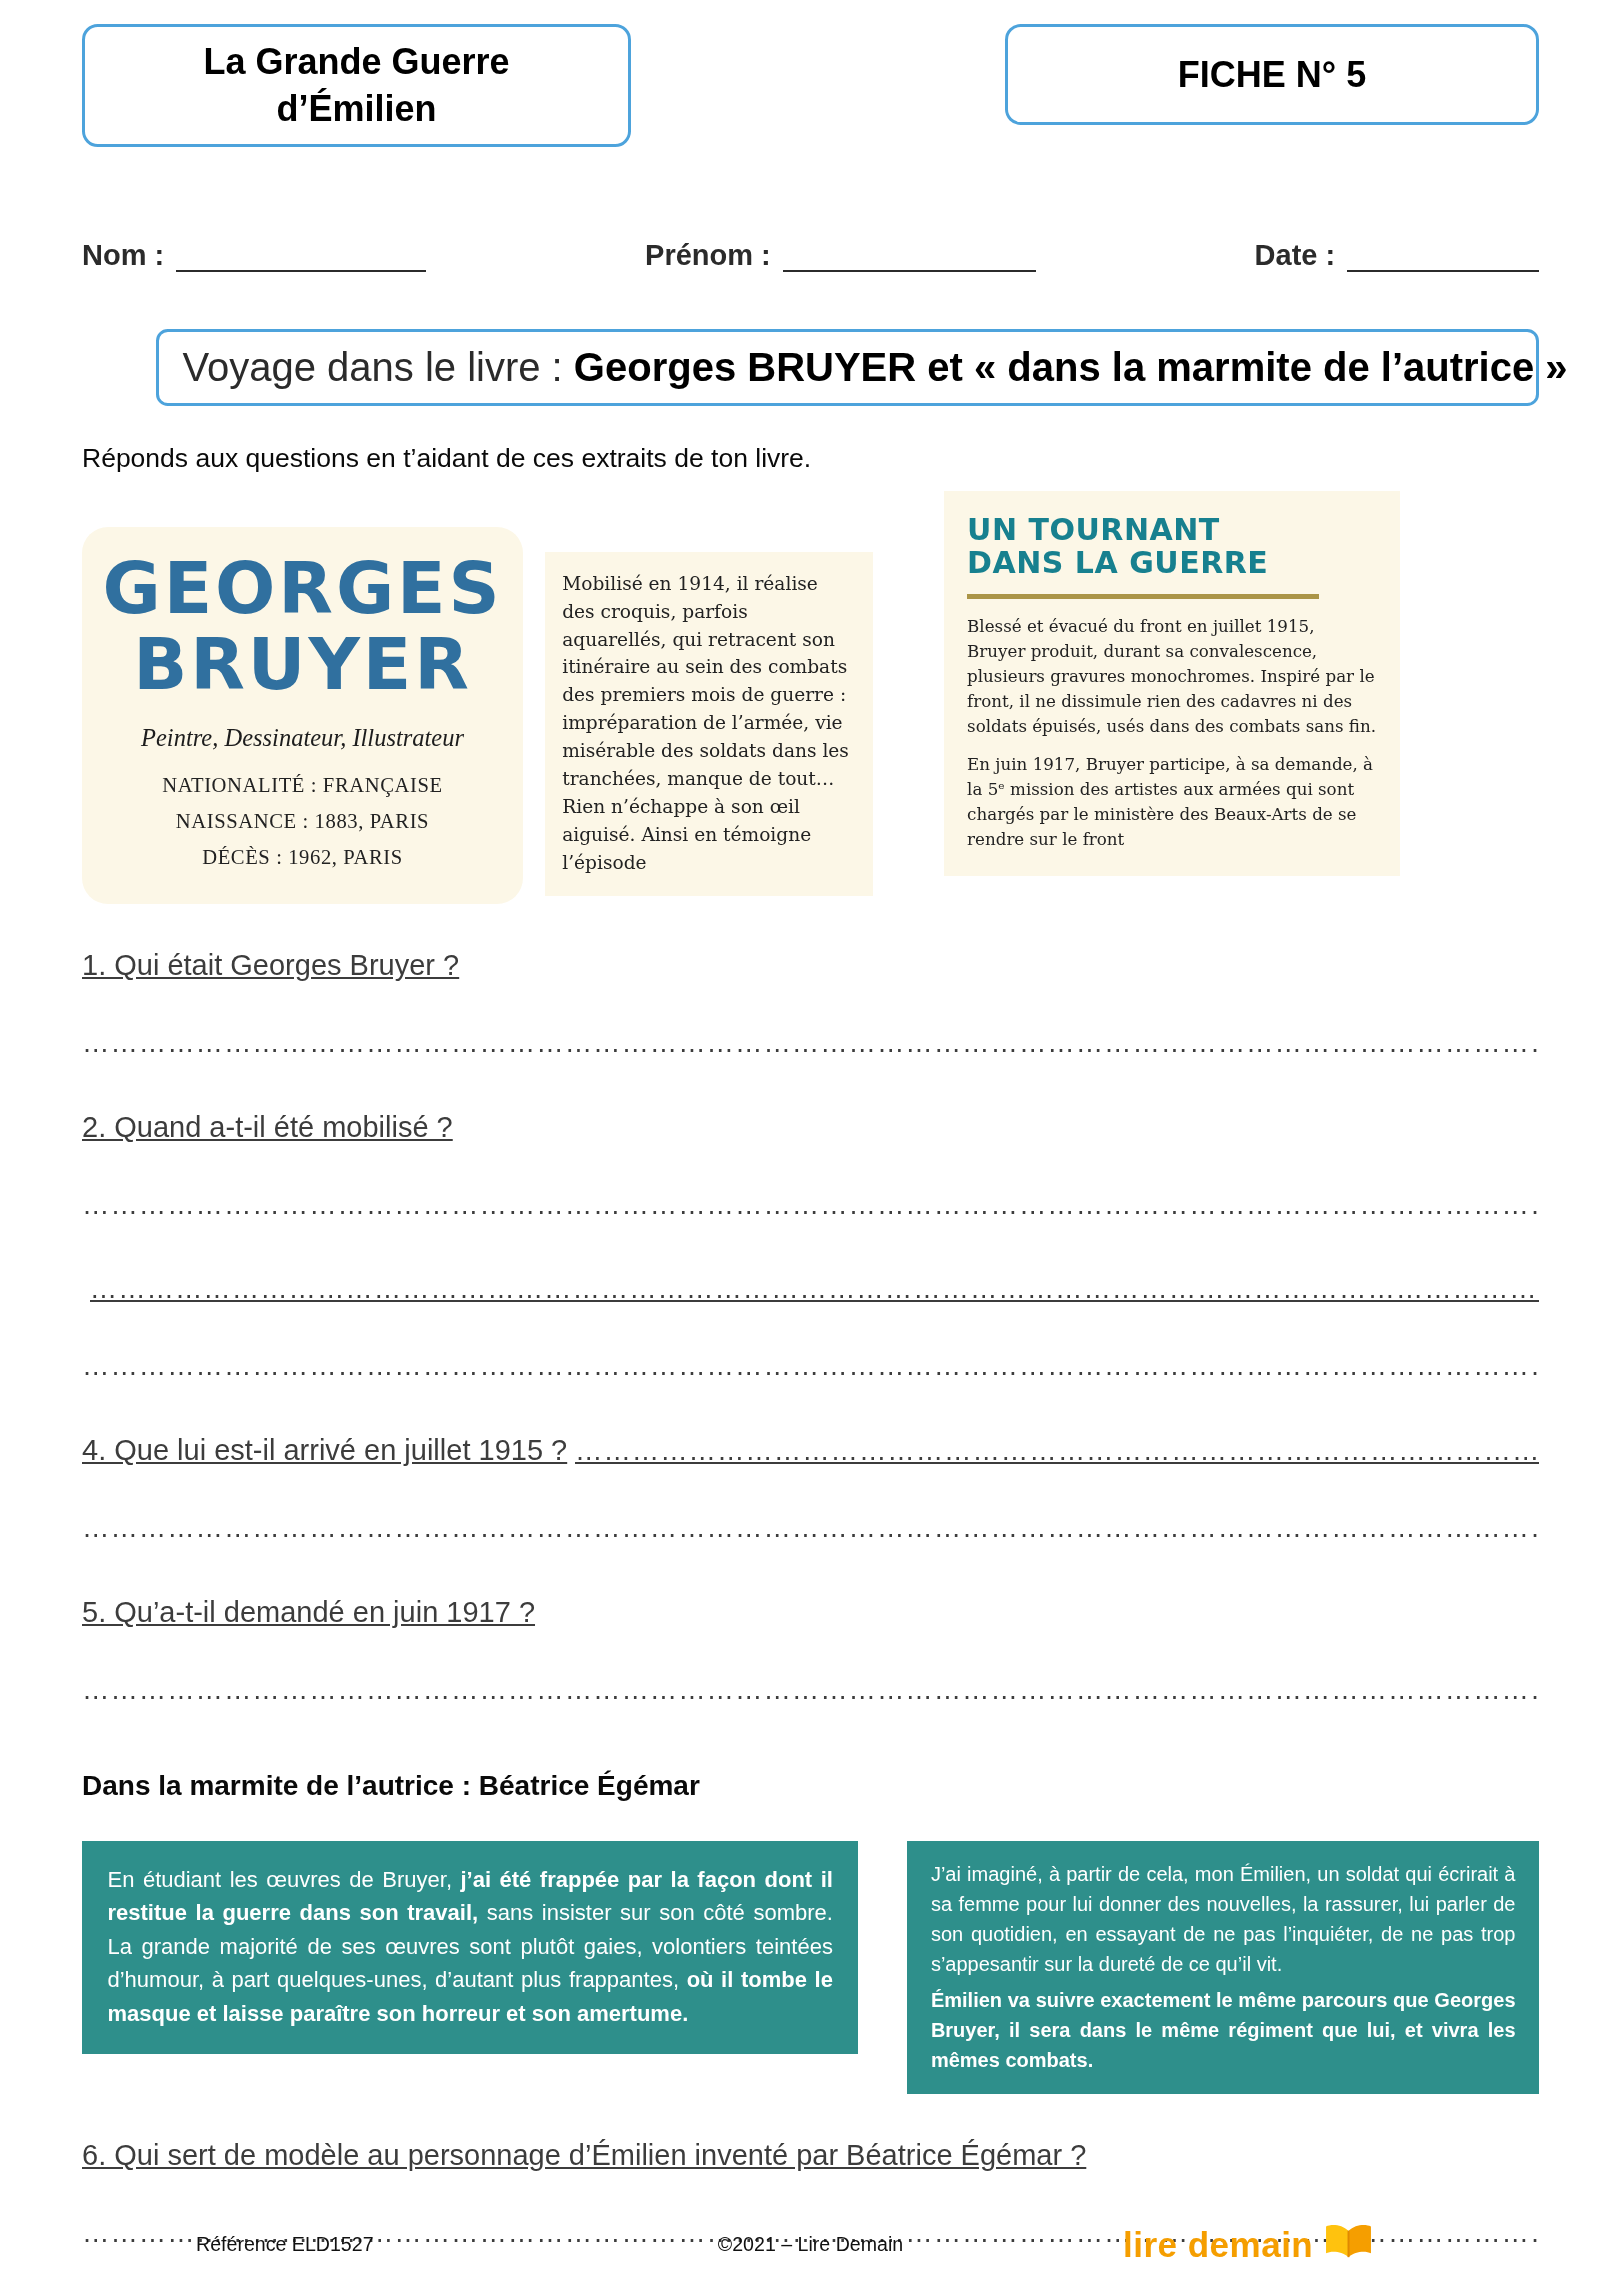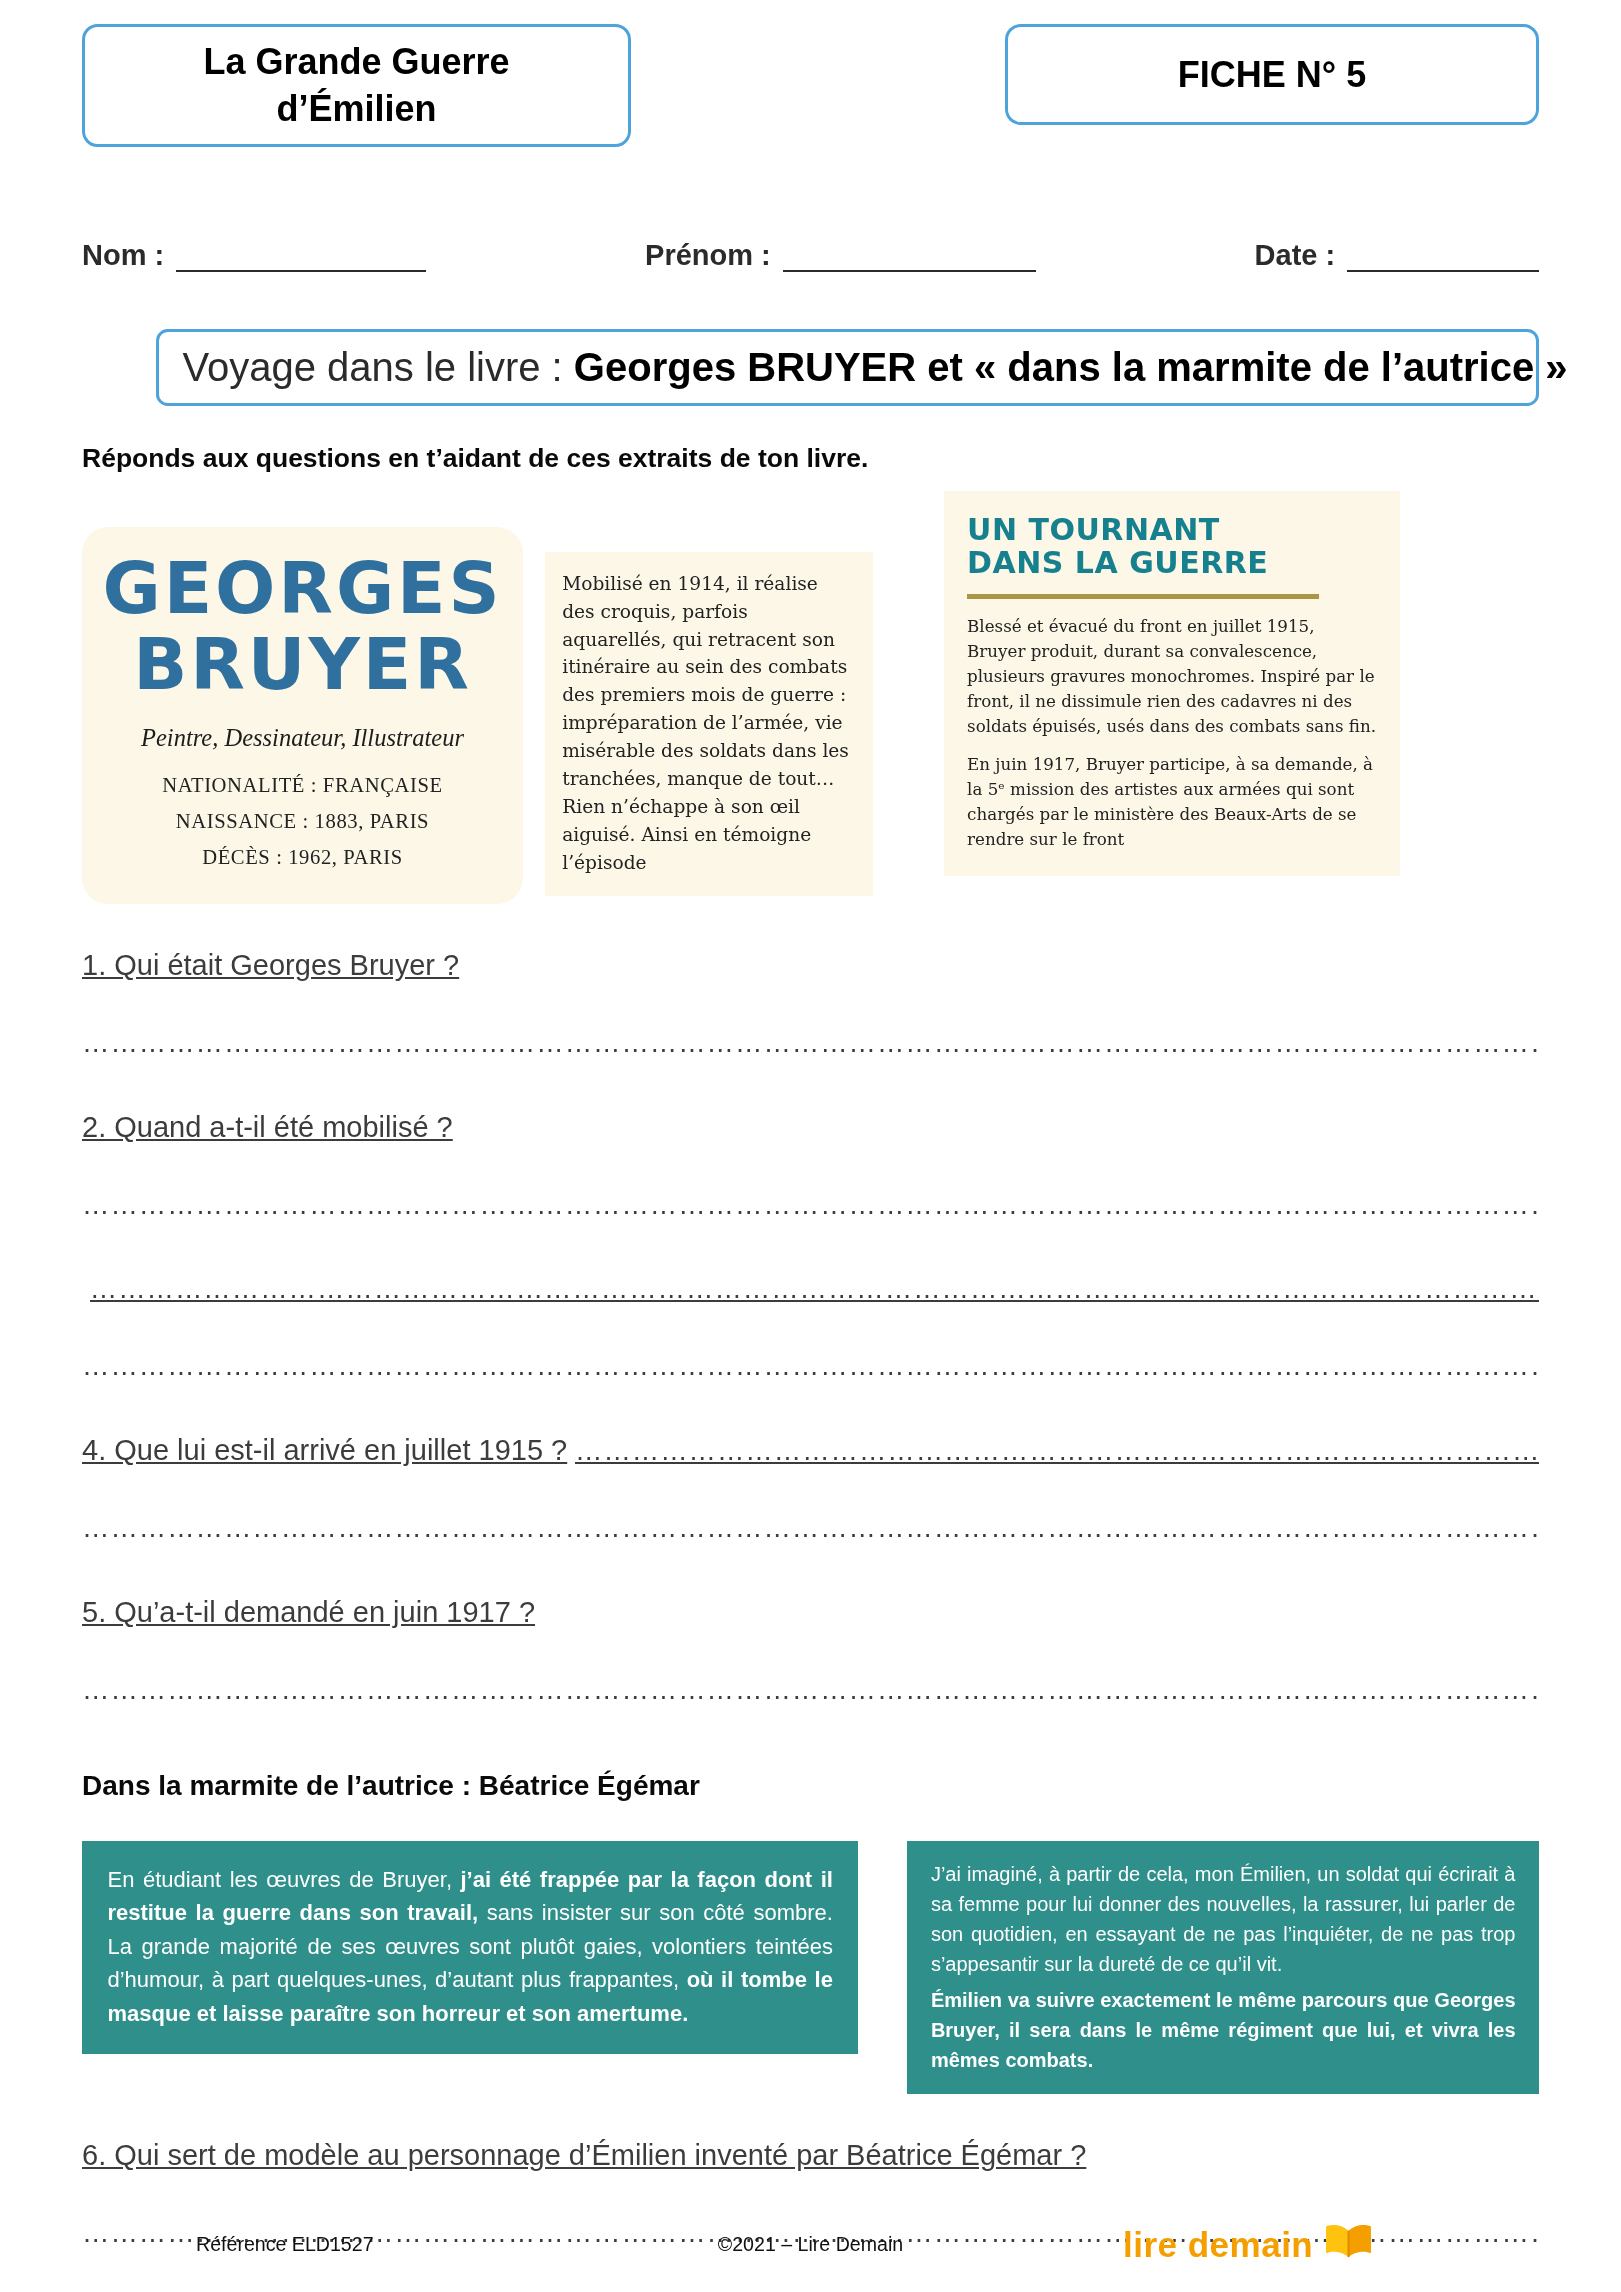--- a/index.html
+++ b/index.html
@@ -15,21 +15,21 @@
   
   .identity-row { margin-top:90px; display:flex; justify-content:space-between; align-items:flex-end; font-size:29px; color:#2b2b2b;font-weight:bold; }
   .identity-group { display:flex; align-items:flex-end; }
   .write-line { display:inline-block; border-bottom:2.5px solid #2b2b2b; height:35px; margin-left:11.8px; }
   .line-nom { width:250px; } .line-prenom { width:253px; } .line-date { width:192px; }
 
   
   .banner { margin-top:57px; margin-left:74px; border:3.9px solid #4da3dc; border-radius:11.8px; padding:12.7px 23.5px; font-size:40px; color:#2b2b2b; white-space:nowrap; }
   .banner b { color:#000; }
 
-  .instruction { margin-top:37px; font-weight:bold; font-size:26.5px; color:#0a0a0a; }
+  .instruction { margin-top:37px; font-weight:normal; font-size:26.5px; color:#0a0a0a; }
 
   
   .panels-row { margin-top:17.6px; display:flex; align-items:flex-start; }
   .panel { background:#fcf7e7; }
   .bio-panel { width:441px; margin-top:36px; padding:23.5px 17.6px 29px; text-align:center;border-radius:26px; }
   .bio-name { font-family:"DejaVu Sans", sans-serif; font-weight:800; font-size:71px; line-height:1.08; color:#30709f; letter-spacing:2.9px; }
   .bio-subtitle { margin-top:19.6px; font-family:"Liberation Serif", serif; font-style:italic; font-size:24.5px; color:#1d1d1d; }
   .bio-info { margin-top:15.7px; font-family:"Liberation Serif", serif; font-size:20.6px; line-height:1.75; letter-spacing:0.6px; color:#222; }
   .mobilise-panel { width:328px; margin-left:21.6px; margin-top:61px; padding:17.6px 17.6px 19.6px; font-family:"DejaVu Serif", serif; font-size:18.6px; line-height:1.5; color:#222; }
   .tournant-panel { width:456px; margin-left:71px; margin-top:0; padding:21.6px 23.5px 23.5px; }

